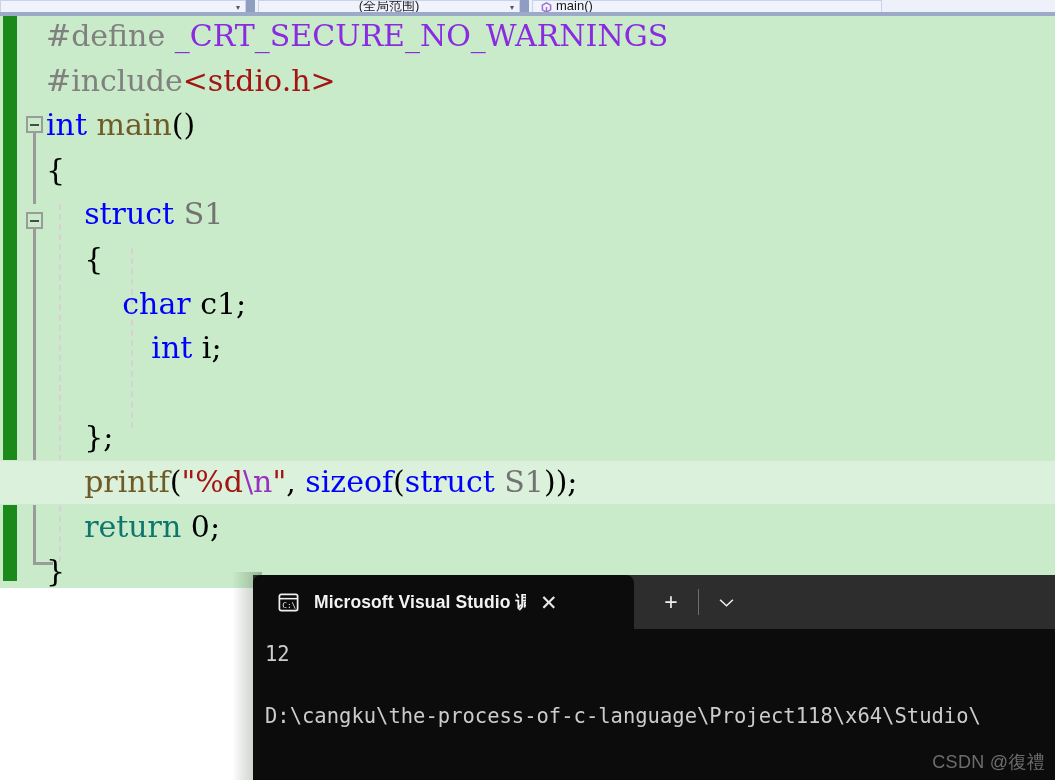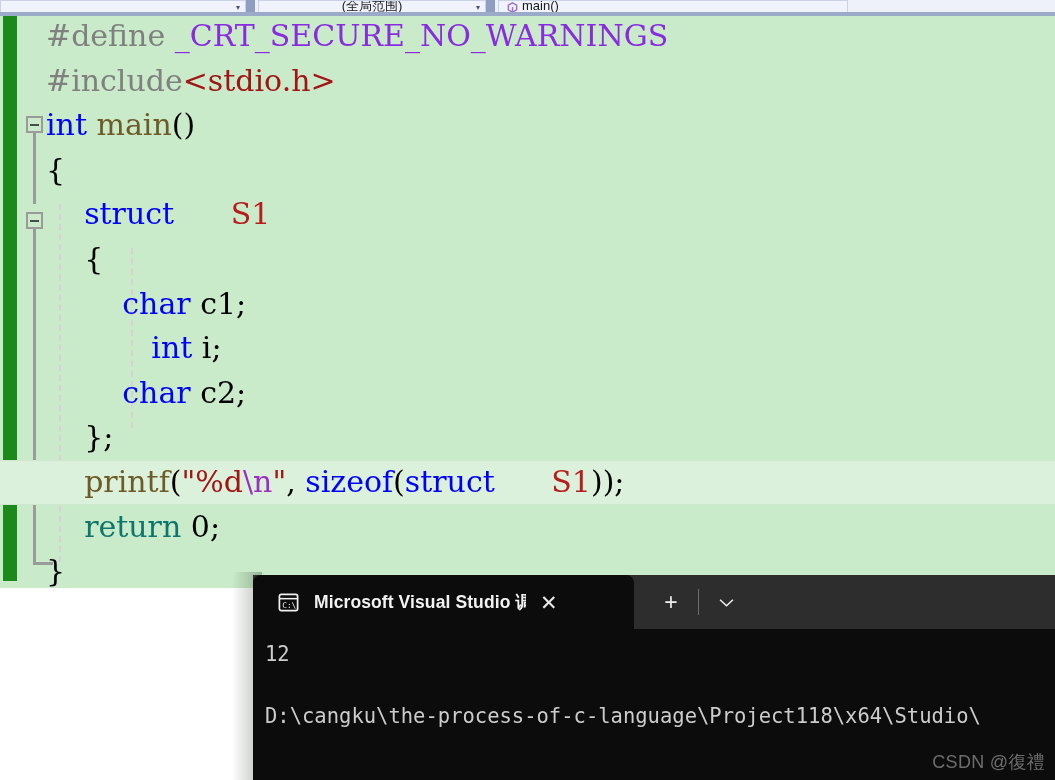--- a/index.html
+++ b/index.html
@@ -35,21 +35,21 @@
     display: flex;
     align-items: flex-end;
     font-size: 13px;
     color: #1a1a1a;
     white-space: nowrap;
     overflow: hidden;
     position: relative;
     line-height: 13px;
   }
   #nav-combo-project { width: 246px; }
-  #nav-combo-scope   { width: 228px; margin-left: 3px; justify-content: center; }
+  #nav-combo-scope   { width: 262px; margin-left: 3px; justify-content: center; }
   #nav-combo-member  { width: 350px; margin-left: 3px; padding-left: 8px; }
   .nav-sep {
     width: 9px;
     height: 12px;
     background: #8f9dc0;
   }
   .nav-caret {
     position: absolute;
     right: 5px;
     bottom: 0px;
@@ -116,21 +116,21 @@
     background: #dbf1db;
     border-top: 1px solid #cfe7cf;
     border-bottom: 1px solid #cfe7cf;
     box-sizing: border-box;
   }
 
   .tok-pre   { color: #808080; }       
   .tok-macro { color: #8a2be2; }       
   .tok-str   { color: #a31515; }       
   .tok-kw    { color: #0000ff; }       
-  .tok-type  { color: #b91c1c; margin-left: 47px; }       
+  .tok-type  { color: #737373; }       
   .tok-fn    { color: #6f5b28; }       
   .tok-ctl   { color: #0f766e; }       
   .tok-esc   { color: #9b30c0; }       
   .tok-plain { color: #000000; }
 
   
   .fold-box {
     position: absolute;
     width: 17px;
     height: 17px;
@@ -322,21 +322,20 @@
 
   <div id="code-surface">
       <div class="code-line" style="top: -2px;"><span class="code-text"><span class="tok-pre">#define </span><span class="tok-macro">_CRT_SECURE_NO_WARNINGS</span></span></div>
       <div class="code-line" style="top: 42.6px;"><span class="code-text"><span class="tok-pre">#include</span><span class="tok-str">&lt;stdio.h&gt;</span></span></div>
       <div class="code-line" style="top: 87.2px;"><span class="code-text"><span class="tok-kw">int </span><span class="tok-fn">main</span><span class="tok-plain">()</span></span></div>
       <div class="code-line" style="top: 131.8px;"><span class="code-text"><span class="tok-plain">{</span></span></div>
       <div class="code-line" style="top: 176.4px;"><span class="code-text"><span class="tok-kw">    struct </span><span class="tok-type">S1</span></span></div>
       <div class="code-line" style="top: 221px;"><span class="code-text"><span class="tok-plain">    {</span></span></div>
       <div class="code-line" style="top: 265.6px;"><span class="code-text"><span class="tok-kw">        char </span><span class="tok-plain">c1;</span></span></div>
       <div class="code-line" style="top: 310.2px; padding-left: 29px;"><span class="code-text"><span class="tok-kw">        int </span><span class="tok-plain">i;</span></span></div>
-      <div class="code-line" style="top: 354.8px;"><span class="code-text"><span class="tok-kw">        char </span><span class="tok-plain">c2;</span></span></div>
       <div class="code-line" style="top: 399.4px;"><span class="code-text"><span class="tok-plain">    };</span></span></div>
       <div class="code-line ln-highlight" style="top: 444px;"><span class="code-text"><span class="tok-plain">    </span><span class="tok-fn">printf</span><span class="tok-plain">(</span><span class="tok-str">"%d</span><span class="tok-esc">\n</span><span class="tok-str">"</span><span class="tok-plain">, </span><span class="tok-kw">sizeof</span><span class="tok-plain">(</span><span class="tok-kw">struct </span><span class="tok-type">S1</span><span class="tok-plain">));</span></span></div>
       <div class="code-line" style="top: 488.6px;"><span class="code-text"><span class="tok-ctl">    return </span><span class="tok-plain">0;</span></span></div>
       <div class="code-line" style="top: 533.2px;"><span class="code-text"><span class="tok-plain">}</span></span></div>
     </div>
 
   <div id="caret-mark"></div>
 </div>
 
 <div id="console-shadow"></div>

